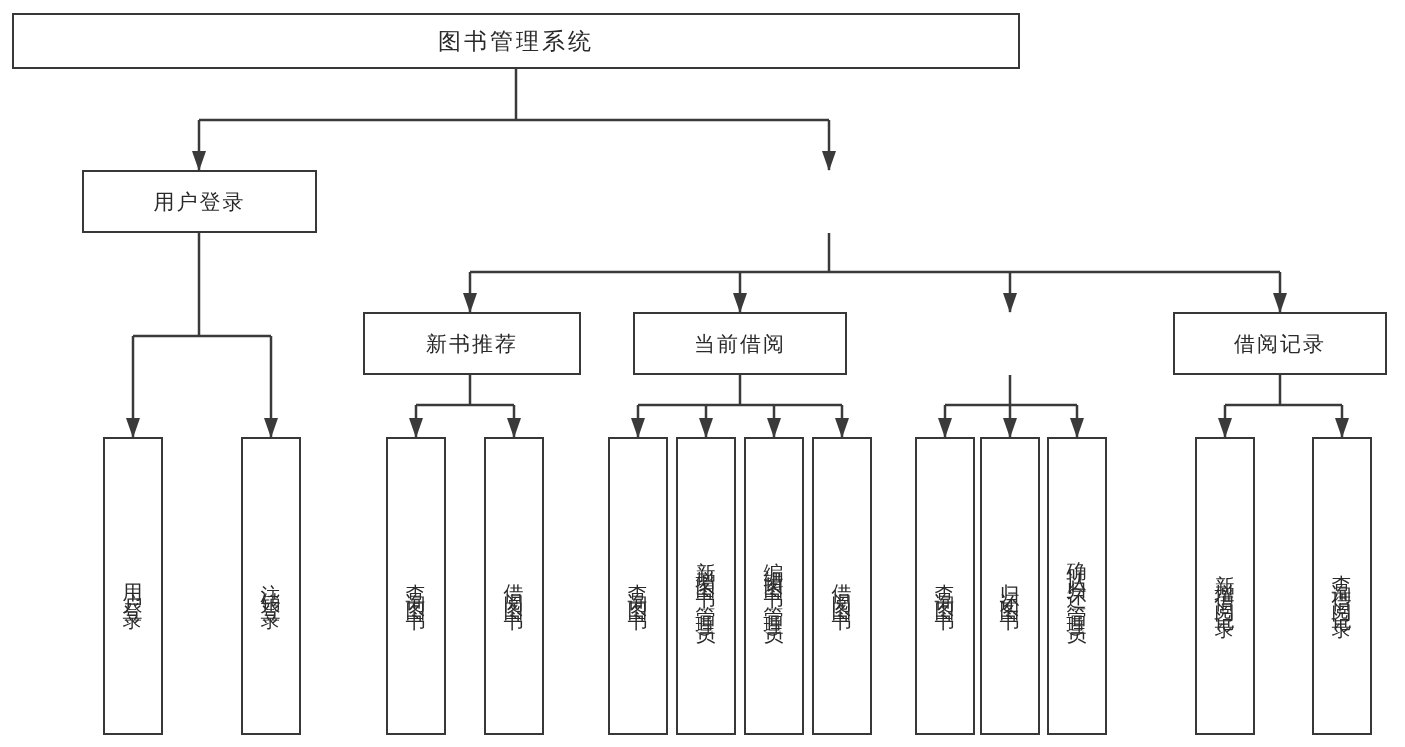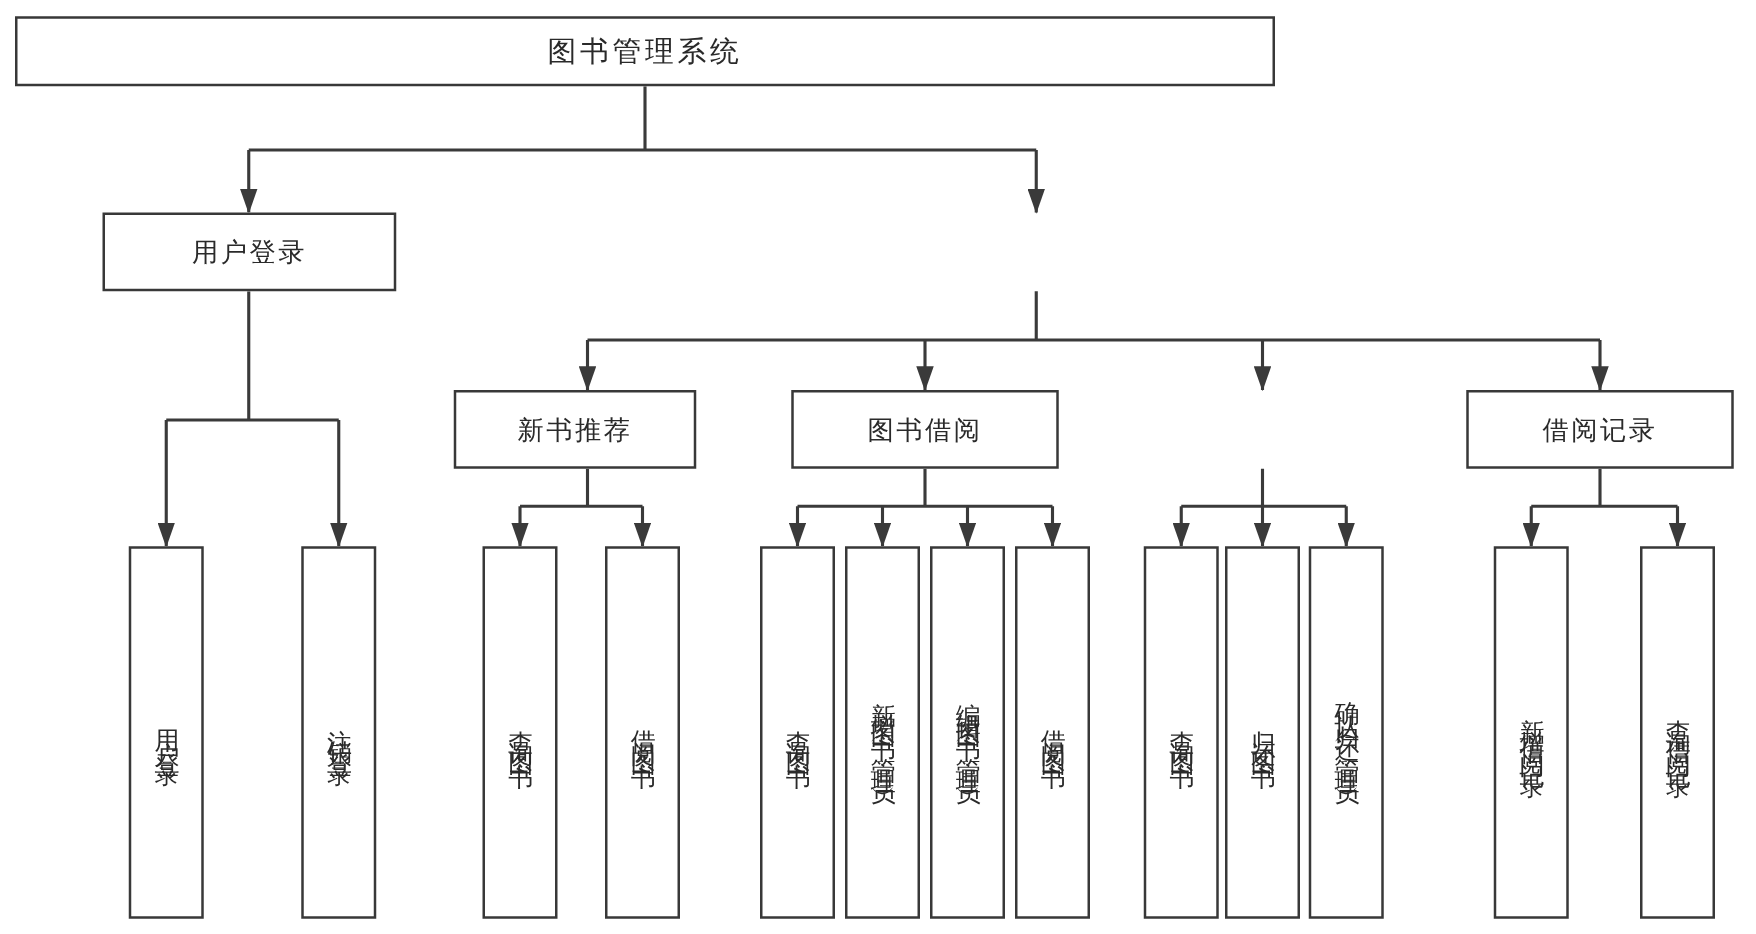--- a/index.html
+++ b/index.html
@@ -80,25 +80,25 @@
   </svg>
 
   <div class="box" style="left:12px;top:13px;width:1008px;height:56px">
     <span class="h-label root-label">图书管理系统</span>
   </div>
 
   <div class="box" style="left:82px;top:170px;width:235px;height:63px">
     <span class="h-label">用户登录</span>
   </div>
 
-  <div class="box" style="left:363px;top:312px;width:194px;height:63px">
+  <div class="box" style="left:363px;top:312px;width:218px;height:63px">
     <span class="h-label">新书推荐</span>
   </div>
   <div class="box" style="left:633px;top:312px;width:214px;height:63px">
-    <span class="h-label">图书借阅</span>
+    <span class="h-label">当前借阅</span>
   </div>
   <div class="box" style="left:1173px;top:312px;width:214px;height:63px">
     <span class="h-label">借阅记录</span>
   </div>
 
   <div class="box" style="left:103px;top:437px;width:60px;height:298px">
     <span class="v-label">用户登录</span>
   </div>
   <div class="box" style="left:241px;top:437px;width:60px;height:298px">
     <span class="v-label">注销登录</span>

